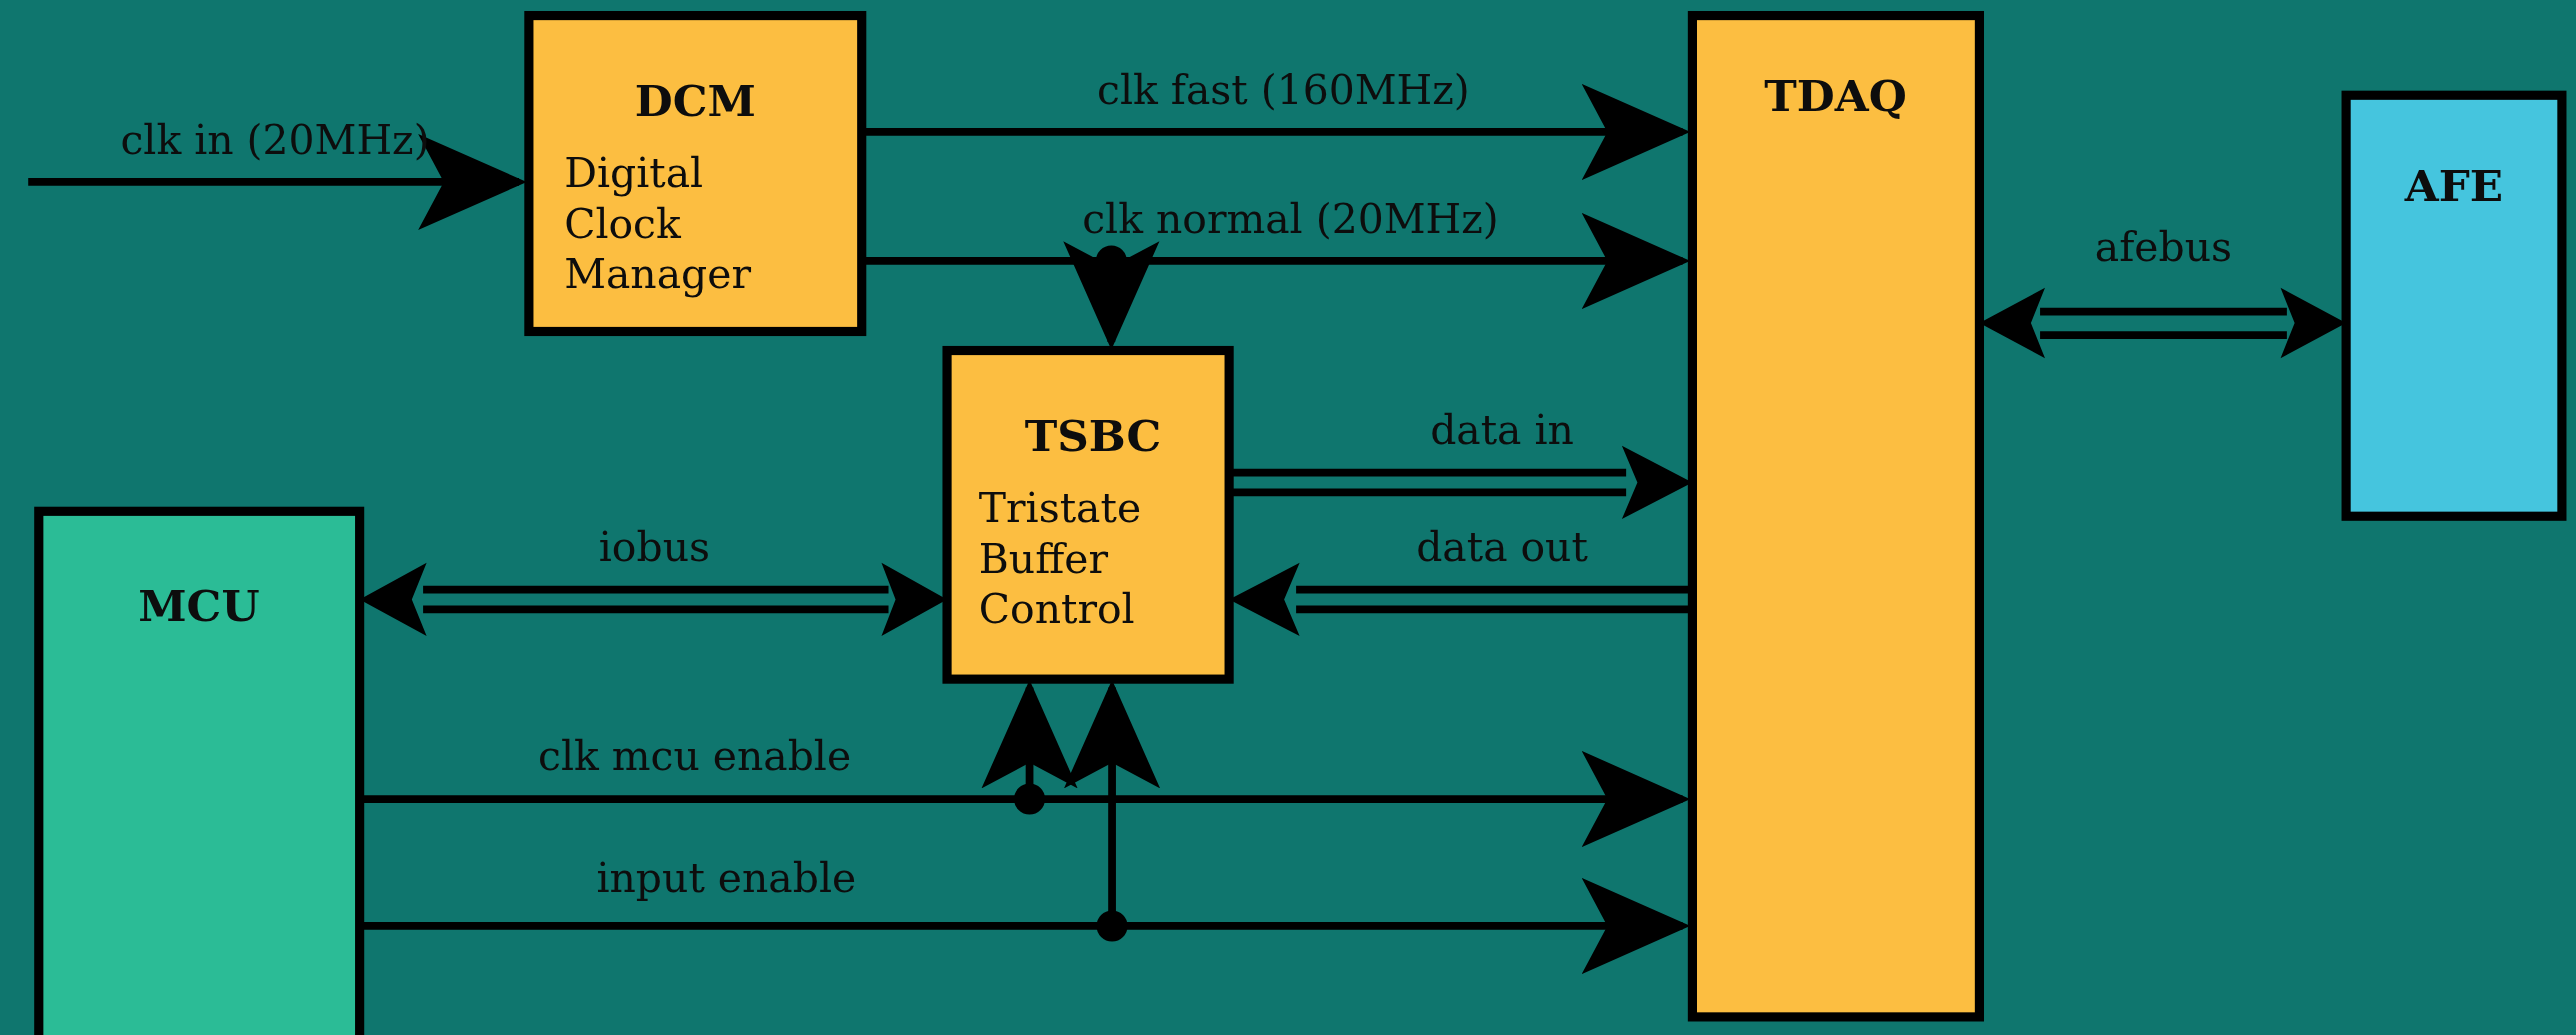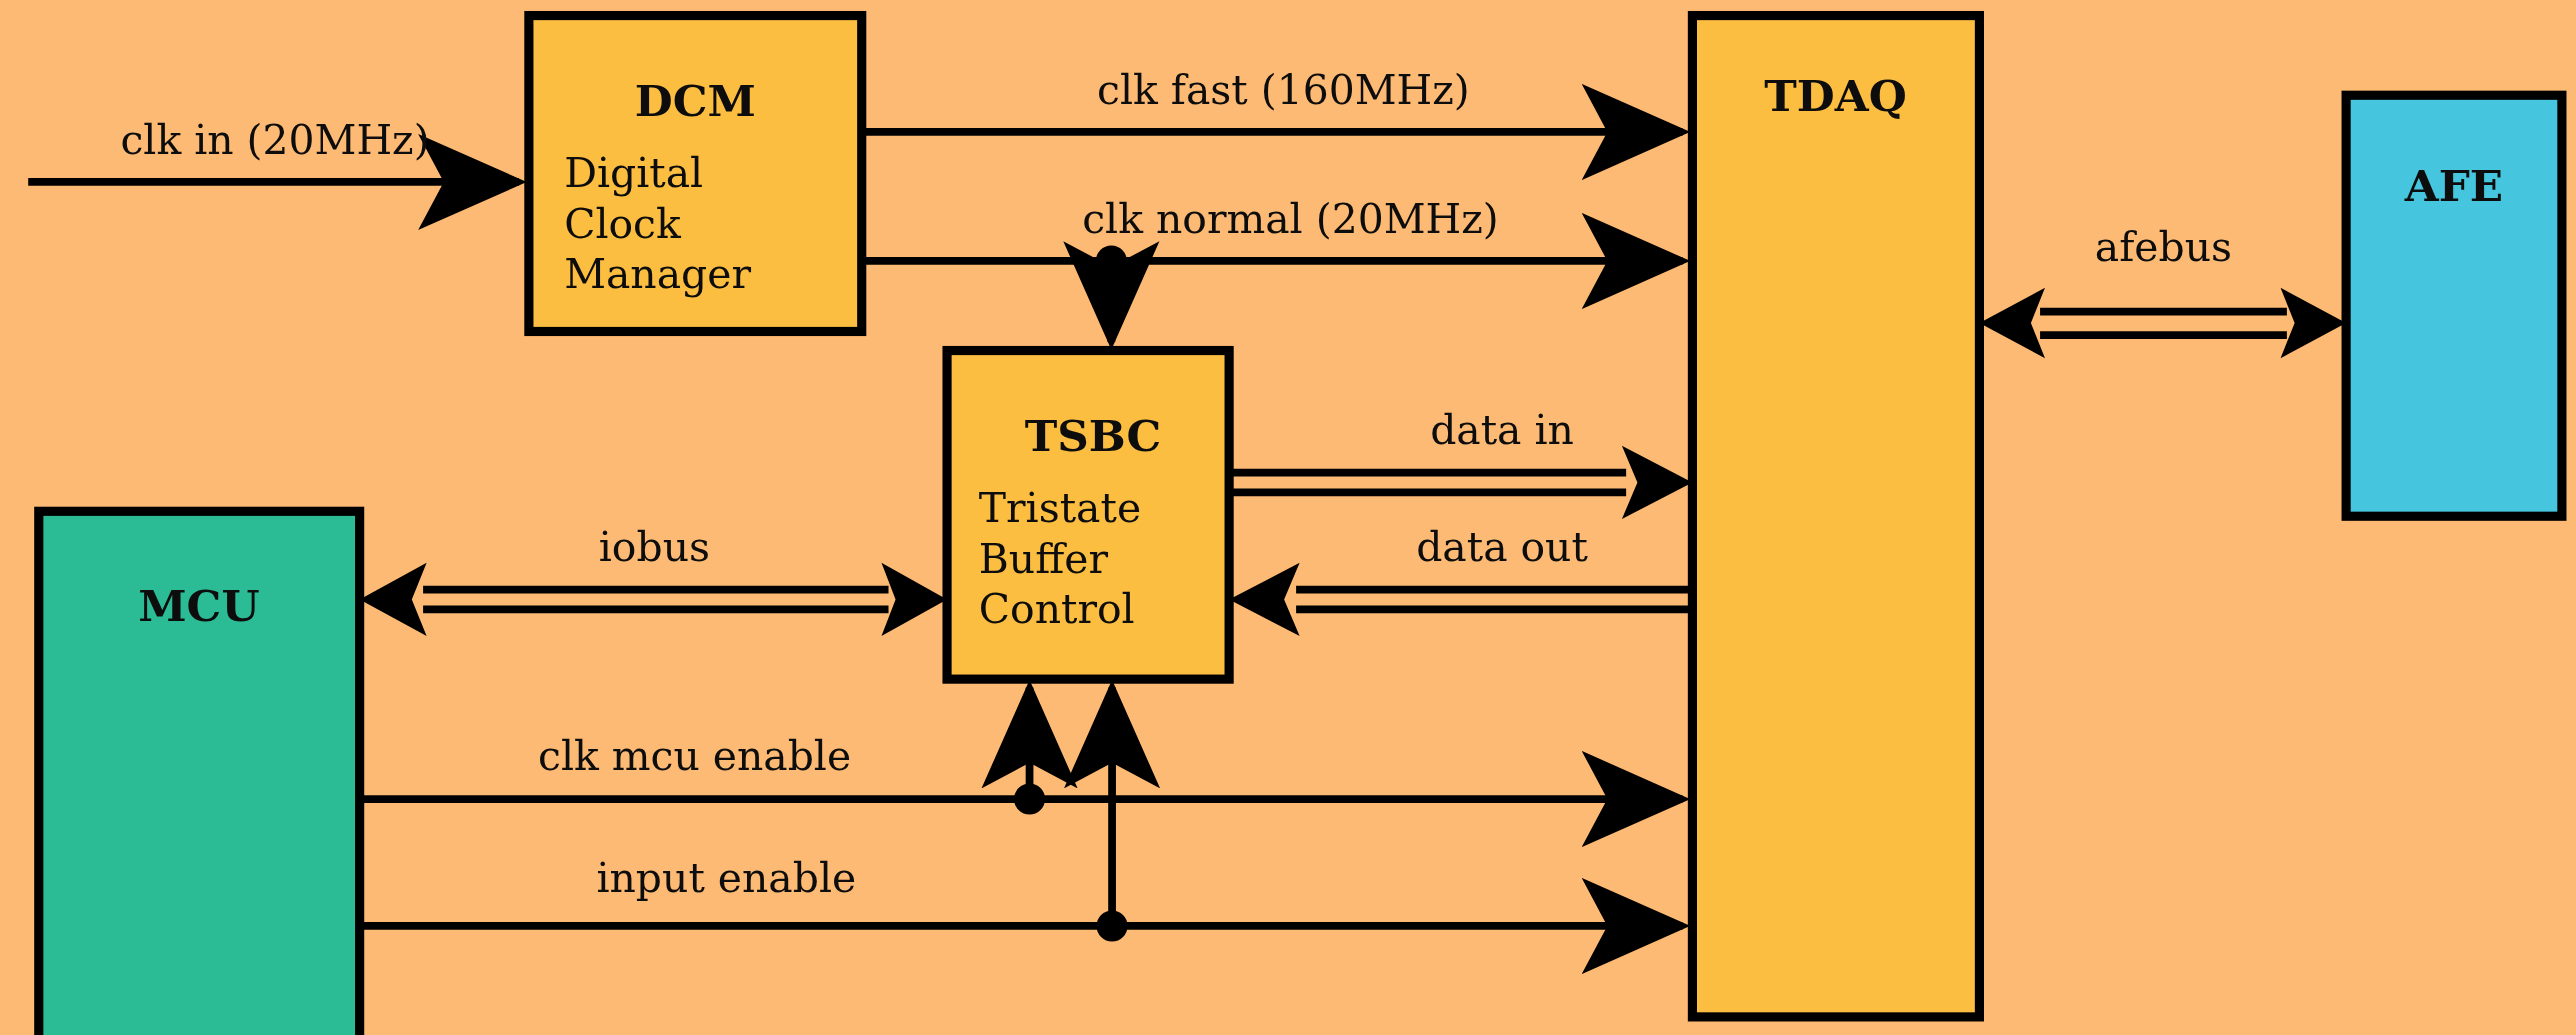--- a/index.html
+++ b/index.html
@@ -1,17 +1,17 @@
 <!DOCTYPE html>
 <html style="font-size:11.3px"><head>
 <meta charset="utf-8">
 <style>
   html,body{margin:0;padding:0;background:#ffffff;}
   body{font-family:"DejaVu Serif", serif;}
-  #stage{position:relative;width:2576px;height:1036px;background:#fdba74;overflow:hidden;}
+  #stage{position:relative;width:2576px;height:1036px;background:#0f766e;overflow:hidden;}
   svg#diagram{position:absolute;left:0;top:0;width:2576px;height:1036px;}
   .blk-label{font-family:"DejaVu Serif", serif;font-weight:bold;text-anchor:middle;fill:#0d0d0d;}
   .blk-sub{font-family:"DejaVu Serif", serif;font-weight:normal;text-anchor:start;fill:#0d0d0d;}
   .sig-label{font-family:"DejaVu Serif", serif;font-weight:normal;text-anchor:middle;fill:#0d0d0d;}
 </style>
 </head>
 <body>
 
 <div id="stage">
 <svg id="diagram" viewBox="0 0 3653 1469" xmlns="http://www.w3.org/2000/svg">

